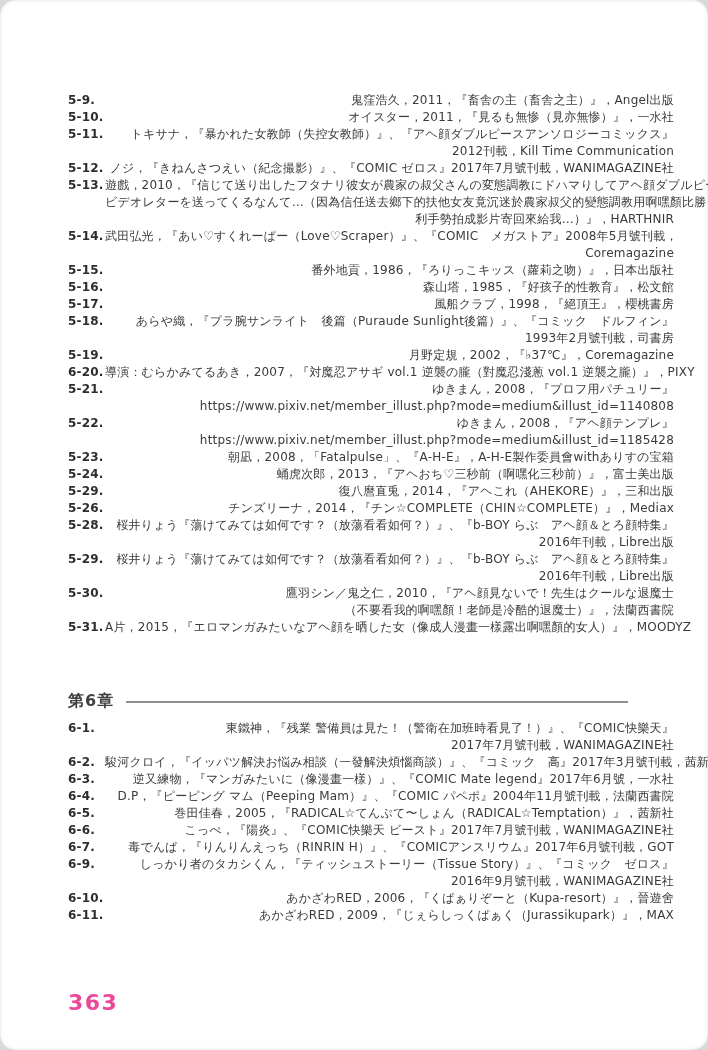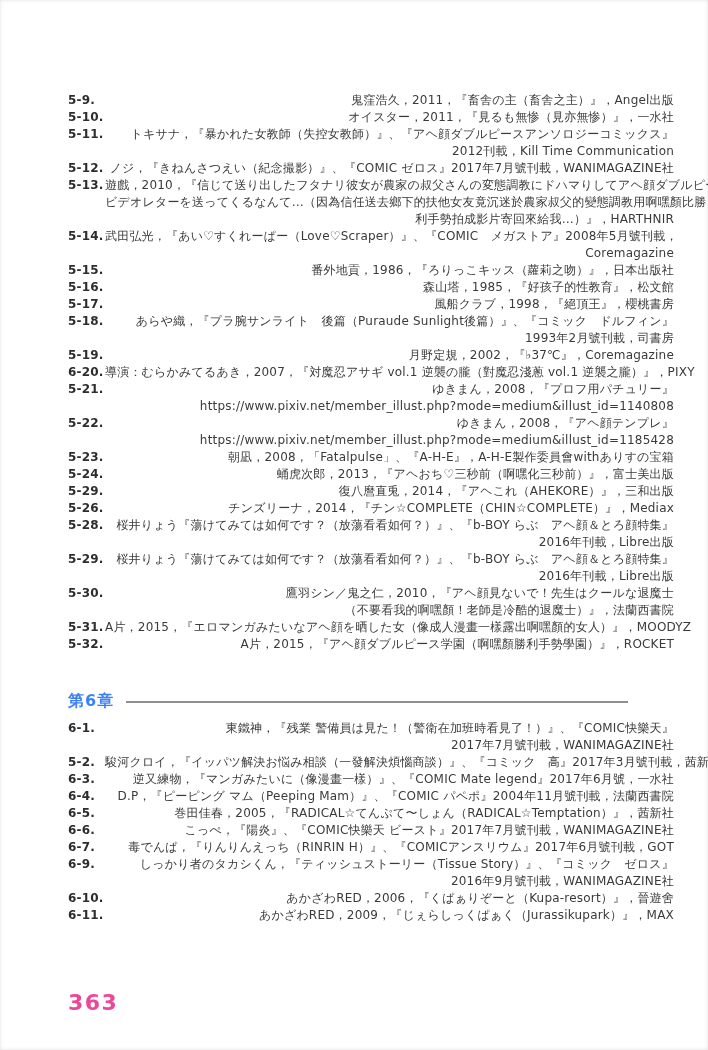--- a/index.html
+++ b/index.html
@@ -10,20 +10,21 @@
   .page {
     position: relative;
     width: 708px;
     height: 1050px;
     margin: 0 auto;
     background: #ffffff;
     overflow: hidden;
     box-shadow: inset 0 0 4px rgba(0,0,0,0.10), inset 0 0 1px rgba(0,0,0,0.12);
     font-family: "DejaVu Sans", "Liberation Sans", sans-serif;
     color: #3a3a3a;
+    border-radius: 15px;
   }
   .ref-list {
     position: absolute;
     left: 68px;
     width: 606px;
     margin: 0;
     padding: 0;
     list-style: none;
   }
   #list-ch5 { top: 92px; }
@@ -53,21 +54,21 @@
   .chapter-heading {
     position: absolute;
     left: 68px;
     top: 691px;
     width: 560px;
     margin: 0;
     display: flex;
     align-items: center;
     font-size: 16px;
     font-weight: bold;
-    color: #3b82f6;
+    color: #404040;
     letter-spacing: 1px;
   }
   .heading-rule {
     flex: 1;
     height: 2px;
     background: #8f8f8f;
     margin-left: 12px;
   }
   .page-number {
     position: absolute;
@@ -177,41 +178,37 @@
         </li>
         <li class="entry">
           <span class="num">5-30.</span>
           <div class="line">鷹羽シン／鬼之仁，2010，『アヘ顔見ないで！先生はクールな退魔士</div>
           <div class="line">（不要看我的啊嘿顏！老師是冷酷的退魔士）』，法蘭西書院</div>
         </li>
         <li class="entry">
           <span class="num">5-31.</span>
           <div class="line">A片，2015，『エロマンガみたいなアヘ顔を晒した女（像成人漫畫一樣露出啊嘿顏的女人）』，MOODYZ</div>
         </li>
-        <li class="entry">
-          <span class="num">5-32.</span>
-          <div class="line">A片，2015，『アヘ顔ダブルピース学園（啊嘿顏勝利手勢學園）』，ROCKET</div>
-        </li>
       </ol>
   </section>
 
   <h2 class="chapter-heading">
     <span>第6章</span>
     <span class="heading-rule"></span>
   </h2>
 
   <section>
     <ol class="ref-list" id="list-ch6">
         <li class="entry">
           <span class="num">6-1.</span>
           <div class="line">東鐵神，『残業 警備員は見た！（警衛在加班時看見了！）』、『COMIC快樂天』</div>
           <div class="line">2017年7月號刊載，WANIMAGAZINE社</div>
         </li>
         <li class="entry">
-          <span class="num">5-2.</span>
+          <span class="num">6-2.</span>
           <div class="line">駿河クロイ，『イッパツ解決お悩み相談（一發解決煩惱商談）』、『コミック　高』2017年3月號刊載，茜新社</div>
         </li>
         <li class="entry">
           <span class="num">6-3.</span>
           <div class="line">逆又練物，『マンガみたいに（像漫畫一樣）』、『COMIC Mate legend』2017年6月號，一水社</div>
         </li>
         <li class="entry">
           <span class="num">6-4.</span>
           <div class="line">D.P，『ピーピング マム（Peeping Mam）』、『COMIC パペポ』2004年11月號刊載，法蘭西書院</div>
         </li>

